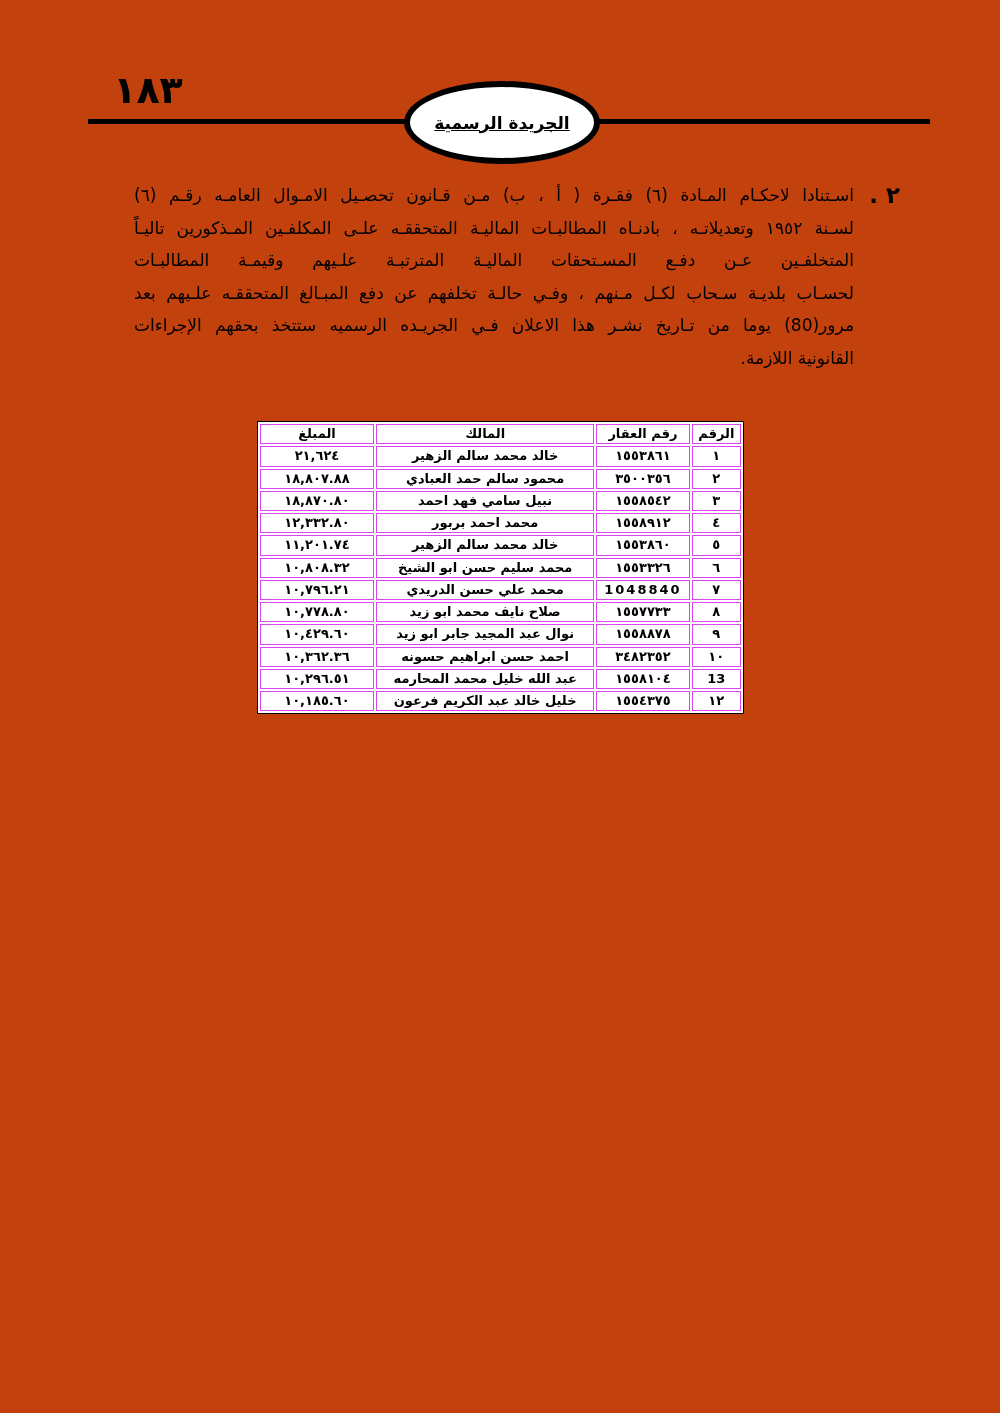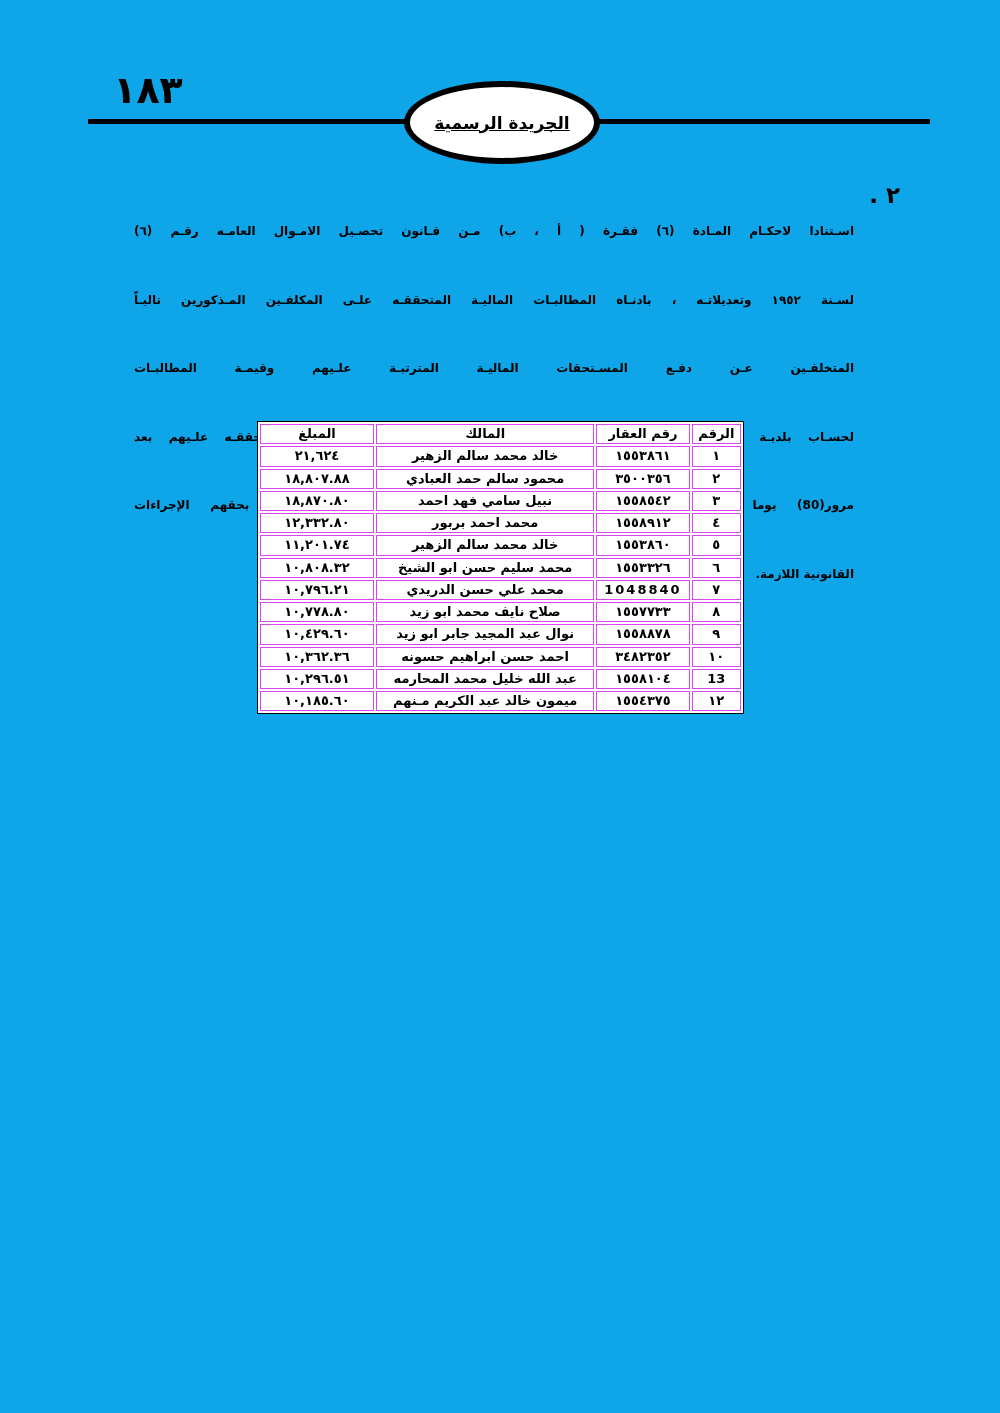--- a/index.html
+++ b/index.html
@@ -1,20 +1,20 @@
 <!DOCTYPE html>
 <html lang="ar"><head>
 <meta charset="utf-8">
 <style>
   html, body { margin: 0; padding: 0; background: #ffffff; }
   .page {
     position: relative;
     width: 1000px;
     height: 1413px;
-    background: #0ea5e9;
+    background: #c2410c;
     font-family: "DejaVu Sans", sans-serif;
     color: #000000;
     overflow: hidden;
   }
 
   
   .page-number {
     position: absolute;
     left: 108px;
     top: 70px;
@@ -66,27 +66,26 @@
     flex: 0 0 46px;
     font-size: 23px;
     font-weight: bold;
     line-height: 32.6px;
     text-align: right;
     direction: rtl;
   }
   .notice-lines { flex: 1 1 auto; min-width: 0; }
   .line {
     direction: rtl;
-    font-size: 12px;
-    font-weight: bold;
+    font-size: 17px;
+    font-weight: normal;
     line-height: 32.6px;
     text-align: justify;
     text-align-last: justify;
     white-space: nowrap;
-    margin-top: 36px;
   }
   .line.last {
     text-align: right;
     text-align-last: right;
   }
 
   
   .claims-table {
     position: absolute;
     left: 257px;
@@ -211,19 +210,19 @@
         </tr>
         <tr>
           <td class="col0">13</td>
           <td class="col1">١٥٥٨١٠٤</td>
           <td class="col2">عبد الله خليل محمد المحارمه</td>
           <td class="col3">١٠,٢٩٦.٥١</td>
         </tr>
         <tr>
           <td class="col0">١٢</td>
           <td class="col1">١٥٥٤٣٧٥</td>
-          <td class="col2">ميمون خالد عبد الكريم مـنهم</td>
+          <td class="col2">خليل خالد عبد الكريم فرعون</td>
           <td class="col3">١٠,١٨٥.٦٠</td>
         </tr>
       </tbody>
   </table>
 
 </div>
 
 </body></html>

